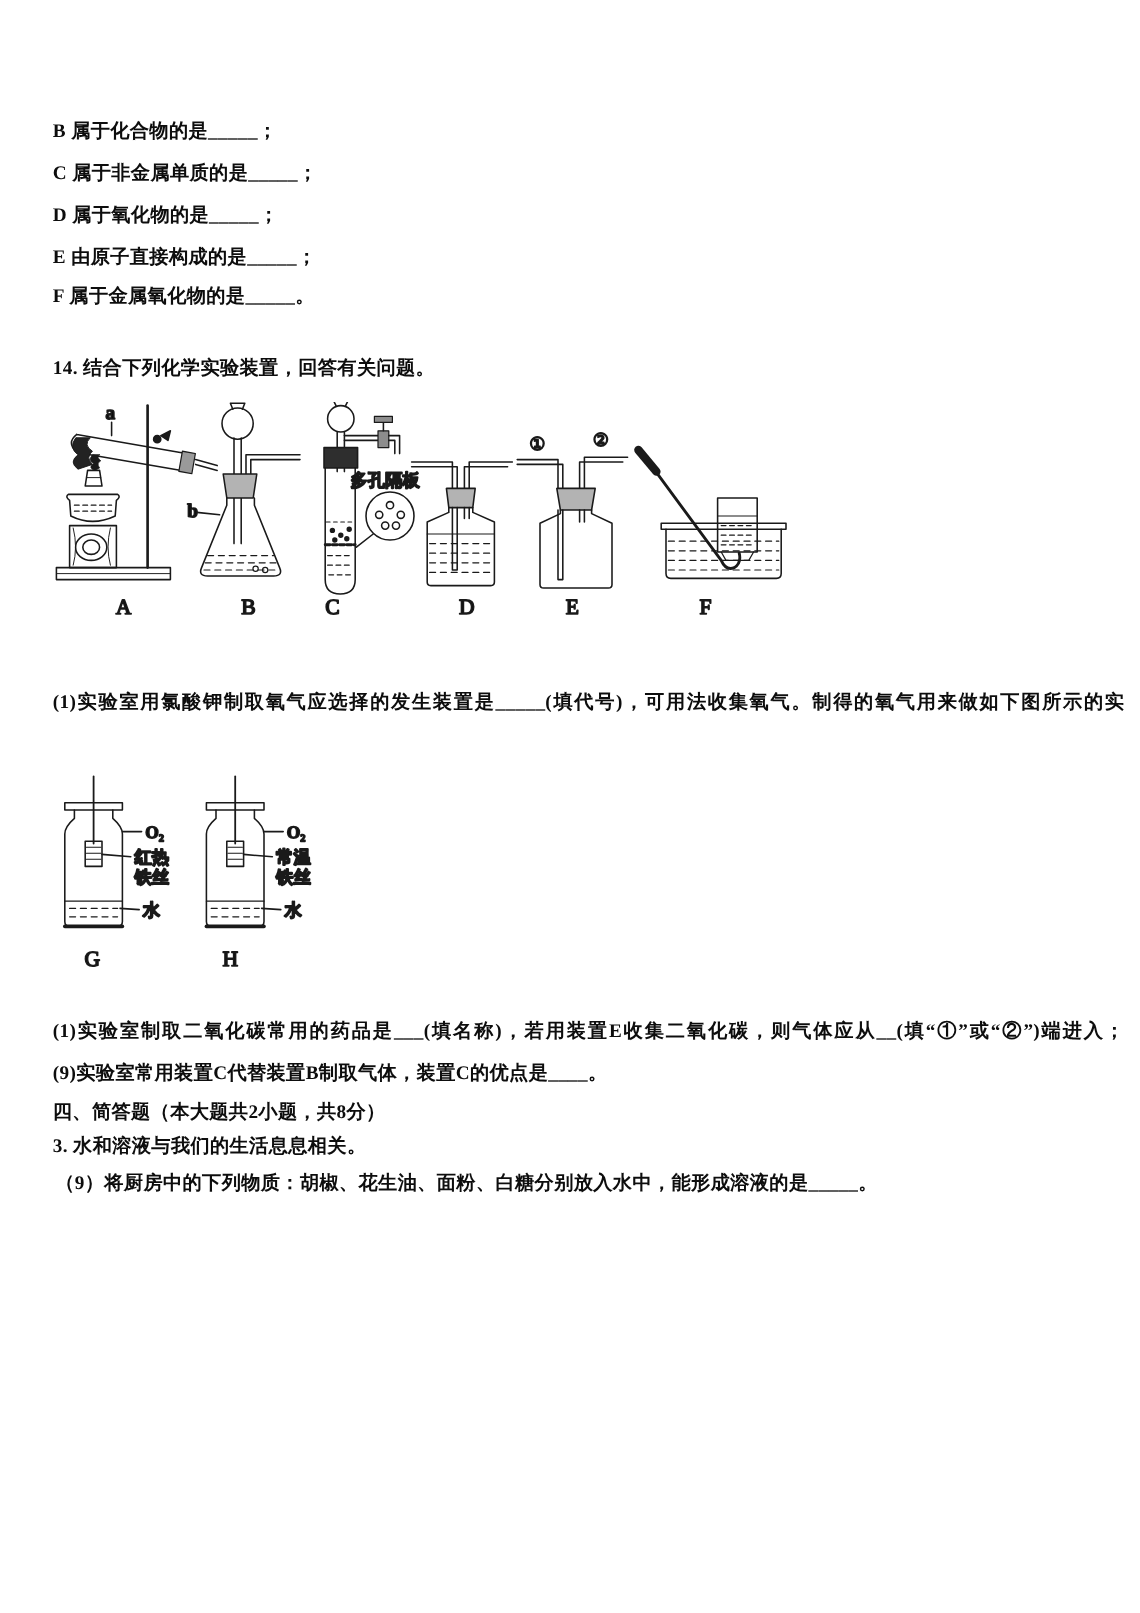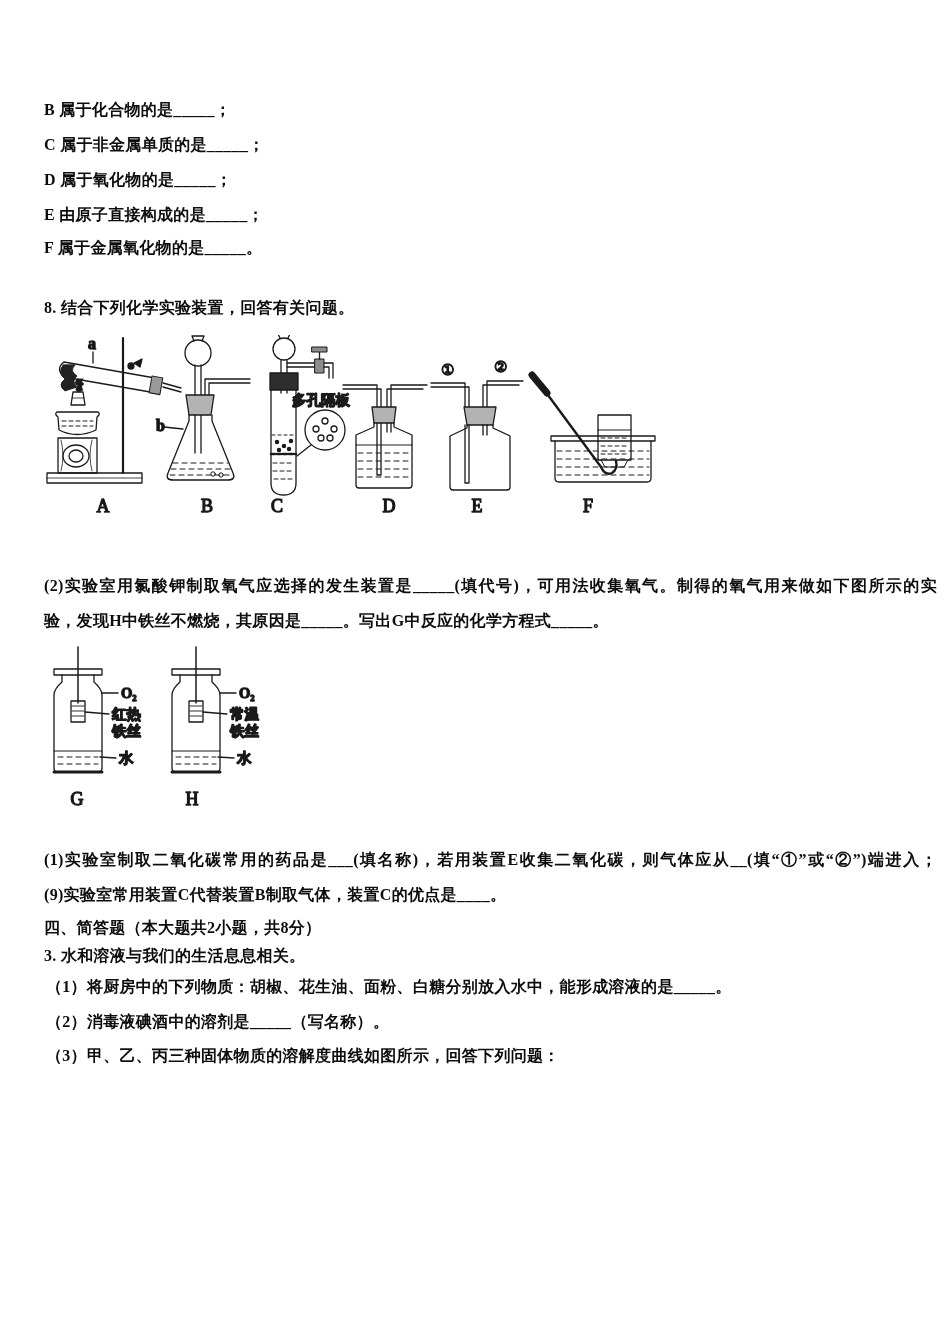--- a/index.html
+++ b/index.html
@@ -27,21 +27,21 @@
 <body>
 
 <div class="page">
 
   <div class="tline" style="top:100px">B 属于化合物的是_____；</div>
   <div class="tline" style="top:135px">C 属于非金属单质的是_____；</div>
   <div class="tline" style="top:170px">D 属于氧化物的是_____；</div>
   <div class="tline" style="top:205px">E 由原子直接构成的是_____；</div>
   <div class="tline" style="top:238px">F 属于金属氧化物的是_____。</div>
 
-  <div class="tline" style="top:298px">8. 结合下列化学实验装置，回答有关问题。</div>
+  <div class="tline" style="top:298px">14. 结合下列化学实验装置，回答有关问题。</div>
 
   <svg style="left:45px; top:335px;" width="620" height="180" viewBox="0 0 620 180" fill="none" stroke="#1a1a1a" stroke-width="1.3" stroke-linecap="round" stroke-linejoin="round">
 
     <g>
       <line x1="78" y1="3" x2="78" y2="138" stroke-width="2.2"></line>
       <rect x="2" y="138" width="95" height="10"></rect>
       <line x1="2" y1="143" x2="97" y2="143" stroke-width="0.8"></line>
 
       <circle cx="86" cy="31" r="3" fill="#1a1a1a"></circle>
       <path d="M89,28 l8,-4 l-2,8 z" fill="#1a1a1a"></path>
@@ -181,22 +181,21 @@
     </g>
 
     <text class="figletter" text-anchor="middle" x="58" y="177">A</text>
     <text class="figletter" text-anchor="middle" x="162" y="177">B</text>
     <text class="figletter" text-anchor="middle" x="232" y="177">C</text>
     <text class="figletter" text-anchor="middle" x="344" y="177">D</text>
     <text class="figletter" text-anchor="middle" x="432" y="177">E</text>
     <text class="figletter" text-anchor="middle" x="543" y="177">F</text>
   </svg>
 
-  <div class="tline just" style="top:576px">(2)实验室用氯酸钾制取氧气应选择的发生装置是_____(填代号)，可用法收集氧气。制得的氧气用来做如下图所示的实</div>
-  <div class="tline" style="top:611px">验，发现H中铁丝不燃烧，其原因是_____。写出G中反应的化学方程式_____。</div>
+  <div class="tline just" style="top:576px">(1)实验室用氯酸钾制取氧气应选择的发生装置是_____(填代号)，可用法收集氧气。制得的氧气用来做如下图所示的实</div>
 
   <svg style="left:50px; top:645px;" width="240" height="175" viewBox="0 0 240 175" fill="none" stroke="#1a1a1a" stroke-width="1.3" stroke-linecap="round" stroke-linejoin="round">
 
     <g>
       <line x1="28" y1="2" x2="28" y2="58" stroke-width="1.5"></line>
       <rect x="4" y="24" width="48" height="6"></rect>
       <path d="M12,30 L12,37 Q4,44 4,50 L4,123 Q4,127 8,127 L48,127 Q52,127 52,123 L52,50 Q52,44 44,37 L44,30"></path>
       <line x1="4" y1="127" x2="52" y2="127" stroke-width="3"></line>
 
       <g>
@@ -243,17 +242,15 @@
       <text class="cjk-label" x="187" y="118">水</text>
       <text class="figletter" text-anchor="middle" x="142" y="160">H</text>
     </g>
   </svg>
 
   <div class="tline just" style="top:850px">(1)实验室制取二氧化碳常用的药品是___(填名称)，若用装置E收集二氧化碳，则气体应从__(填“①”或“②”)端进入；</div>
   <div class="tline" style="top:885px">(9)实验室常用装置C代替装置B制取气体，装置C的优点是____。</div>
 
   <div class="tline" style="top:918px">四、简答题（本大题共2小题，共8分）</div>
   <div class="tline" style="top:946px">3. 水和溶液与我们的生活息息相关。</div>
-  <div class="tline indent" style="top:977px">（1）将厨房中的下列物质：胡椒、花生油、面粉、白糖分别放入水中，能形成溶液的是_____。</div>
-  <div class="tline indent" style="top:1012px">（2）消毒液碘酒中的溶剂是_____（写名称）。</div>
-  <div class="tline indent" style="top:1046px">（3）甲、乙、丙三种固体物质的溶解度曲线如图所示，回答下列问题：</div>
+  <div class="tline indent" style="top:977px">（9）将厨房中的下列物质：胡椒、花生油、面粉、白糖分别放入水中，能形成溶液的是_____。</div>
 
 </div>
 
 </body></html>

